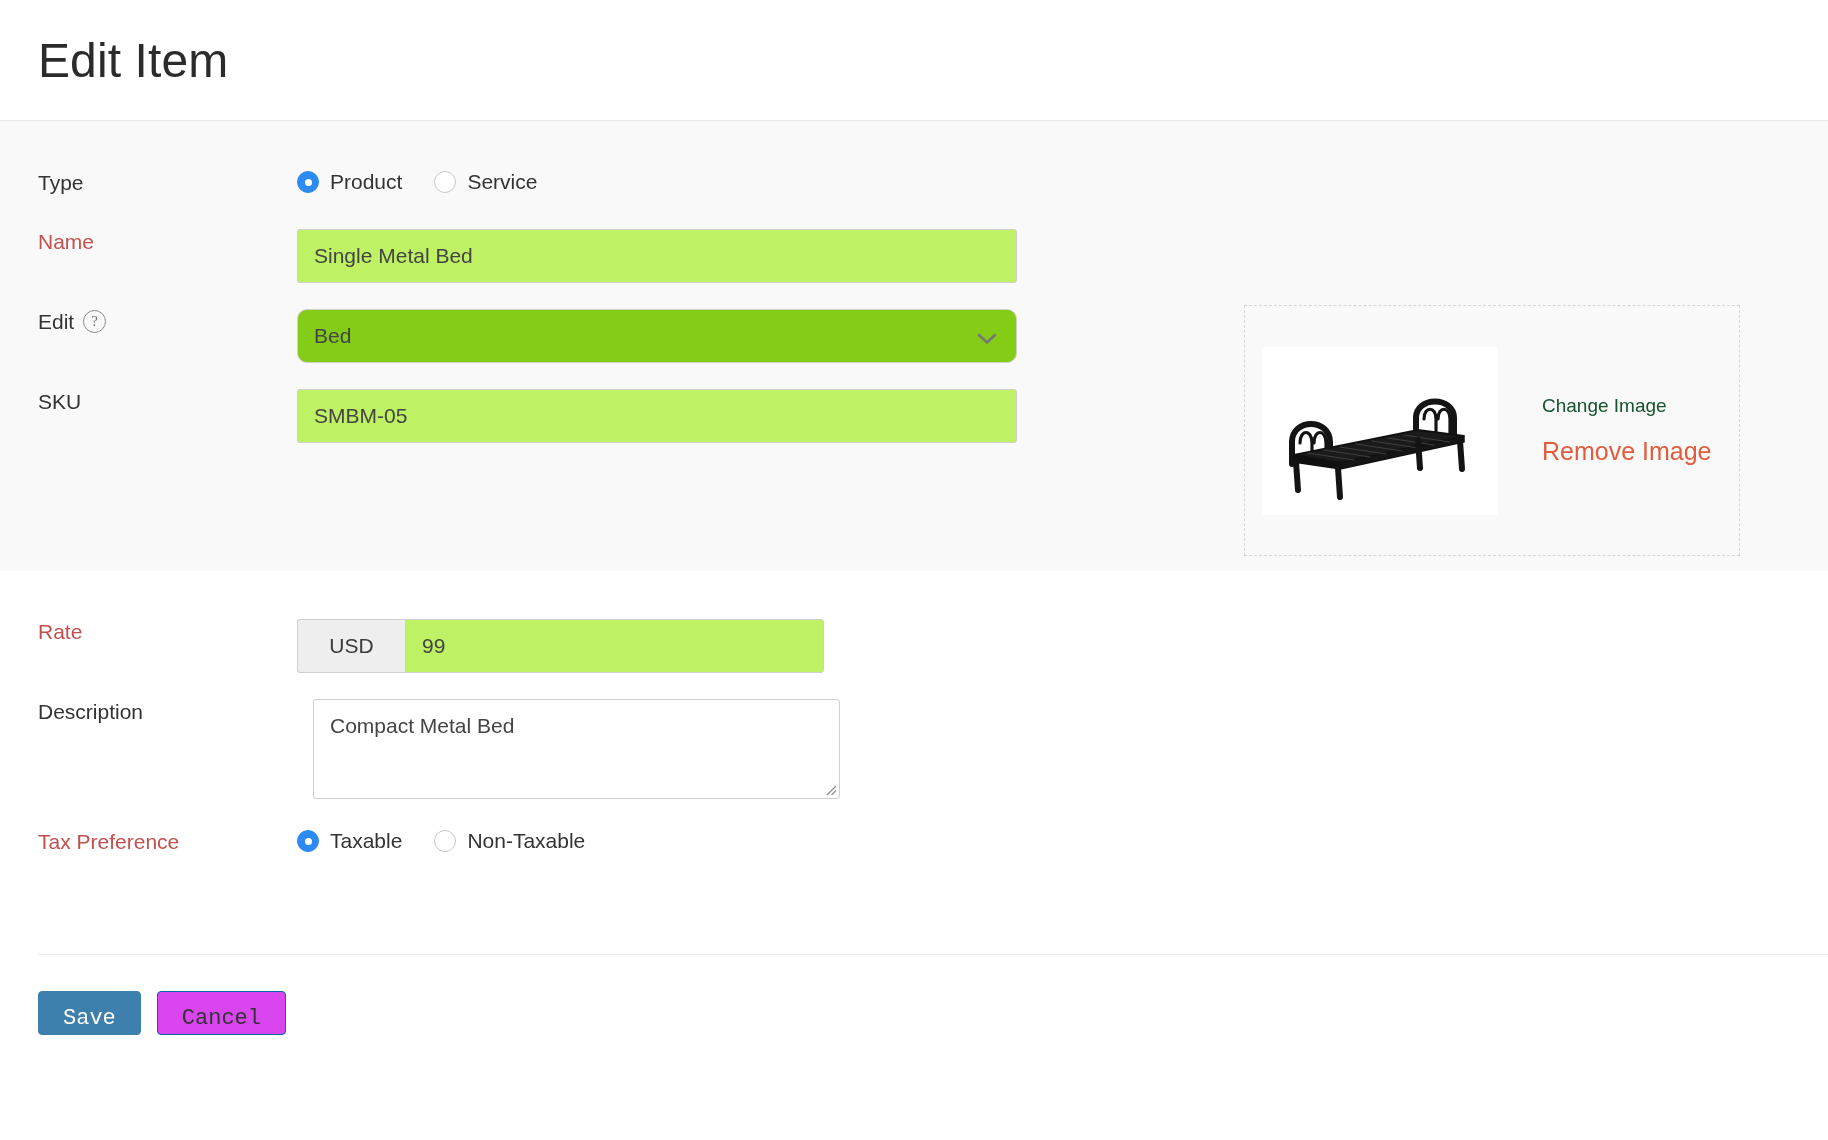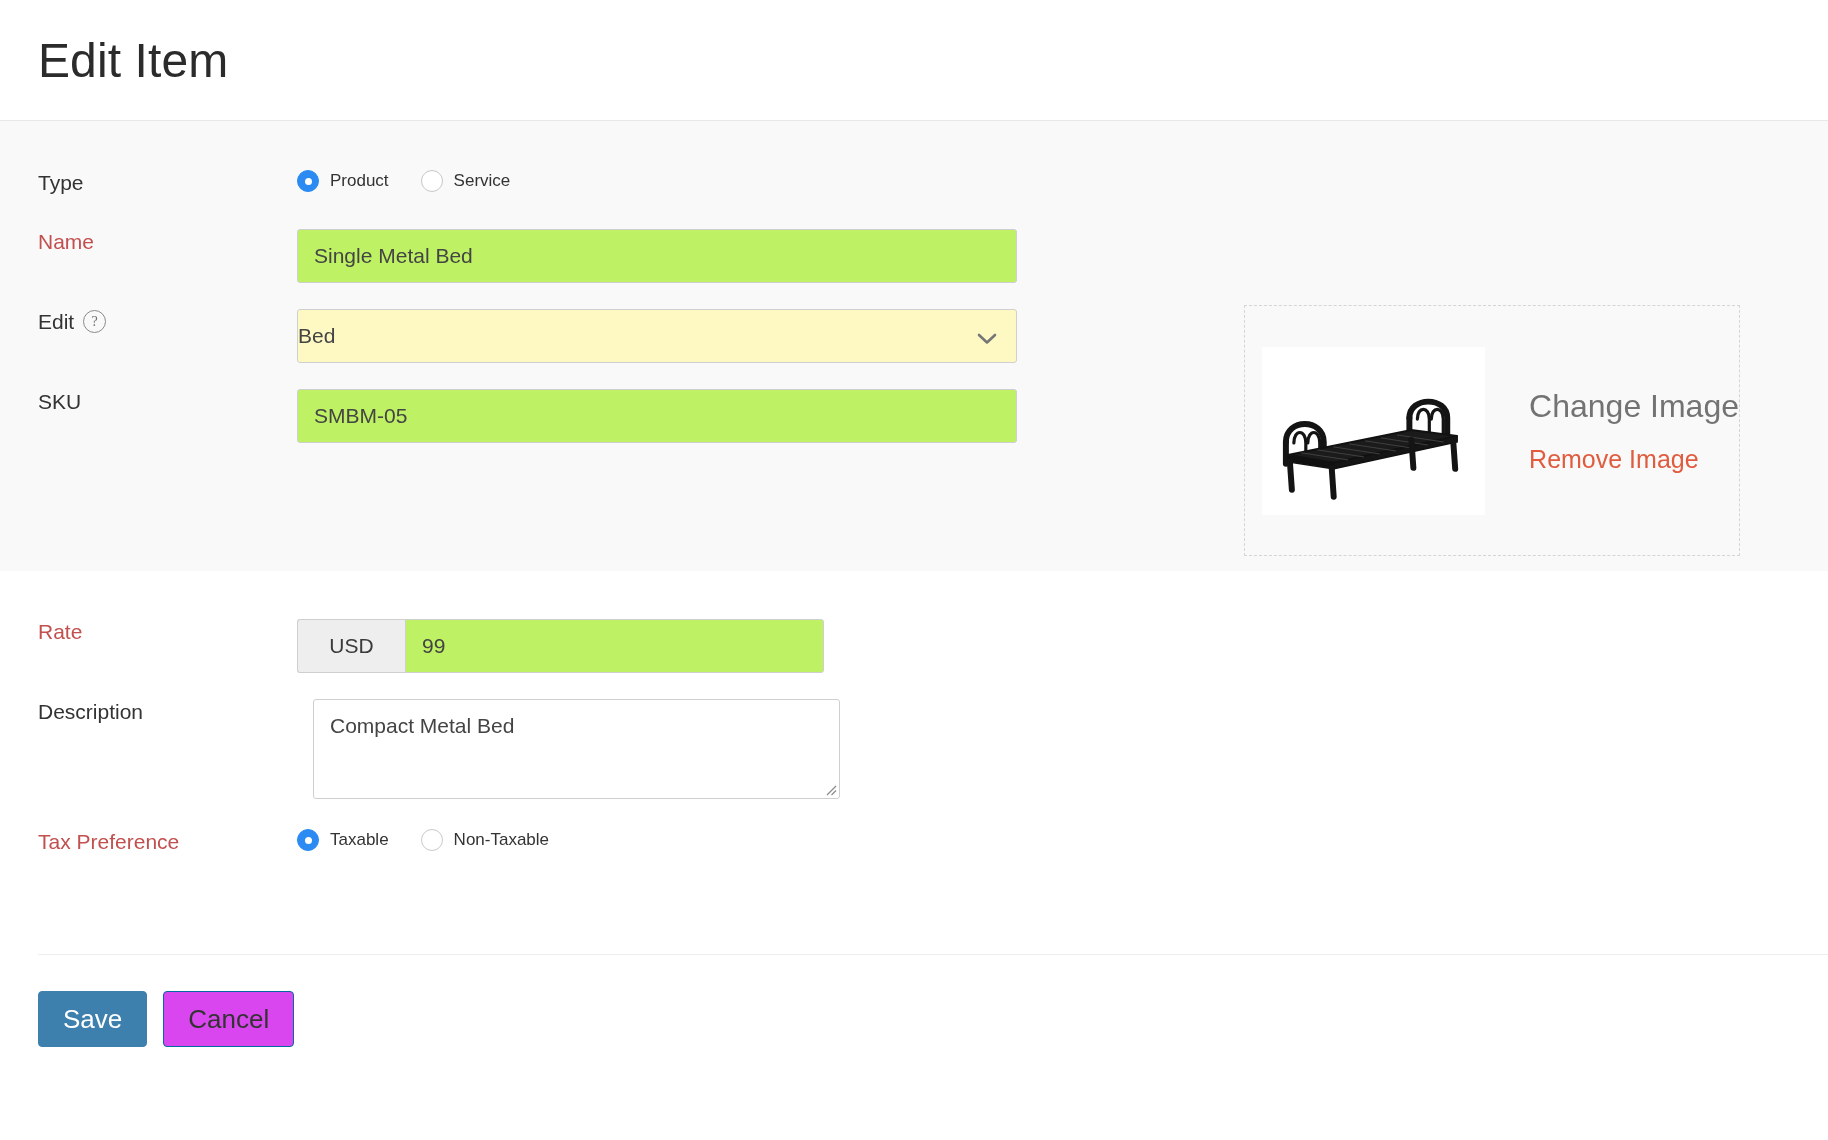--- a/index.html
+++ b/index.html
@@ -106,21 +106,21 @@
     margin-left: -3.5px;
     margin-top: -3.5px;
     border-radius: 50%;
     background: #ffffff;
   }
   .radio-dot.off {
     background: #ffffff;
     border: 1px solid #c8c8c8;
   }
   .radio-label {
-    font-size: 17px;
+    font-size: 21px;
     color: #333333;
     margin-left: 11px;
     white-space: nowrap;
   }
 
   
   .text-input {
     width: 720px;
     height: 54px;
     box-sizing: border-box;
@@ -138,25 +138,25 @@
   .select-wrap {
     position: relative;
     width: 720px;
     height: 54px;
   }
   .select-box {
     width: 720px;
     height: 54px;
     box-sizing: border-box;
     border: 1px solid #cfcfcf;
-    border-radius: 3px;
-    background: #fef9c3;
+    border-radius: 10px;
+    background: #84cc16;
     font-size: 21px;
     color: #444444;
-    padding: 0 0;
+    padding: 0 16px;
     display: flex;
     align-items: center;
     cursor: pointer;
   }
   .chevron {
     position: absolute;
     right: 20px;
     top: 50%;
     margin-top: -5px;
     pointer-events: none;
@@ -257,22 +257,22 @@
     justify-content: center;
     overflow: hidden;
   }
   .image-links {
     margin-left: 44px;
     display: flex;
     flex-direction: column;
     gap: 20px;
   }
   .link-change {
-    font-size: 32px;
-    color: #737373;
+    font-size: 19px;
+    color: #14532d;
     cursor: pointer;
     white-space: nowrap;
   }
   .link-remove {
     font-size: 25px;
     color: #e05c3e;
     cursor: pointer;
     white-space: nowrap;
   }
 
@@ -282,27 +282,27 @@
     border-top: 1px solid #eeeeee;
   }
   .footer-actions {
     display: flex;
     align-items: center;
     padding-left: 38px;
     padding-top: 36px;
     gap: 16px;
   }
   .btn {
-    font-family: Liberation Sans, sans-serif;
-    font-size: 26px;
+    font-family: Liberation Mono, monospace;
+    font-size: 22px;
     border-radius: 4px;
     cursor: pointer;
     box-sizing: border-box;
     padding: 0 24px;
-    height: 56px;
+    height: 44px;
     line-height: 54px;
   }
   .btn-primary {
     background: #3d7fad;
     border: 1px solid #3d7fad;
     color: #ffffff;
   }
   .btn-secondary {
     background: #d946ef;
     border: 1px solid #0369a1;

